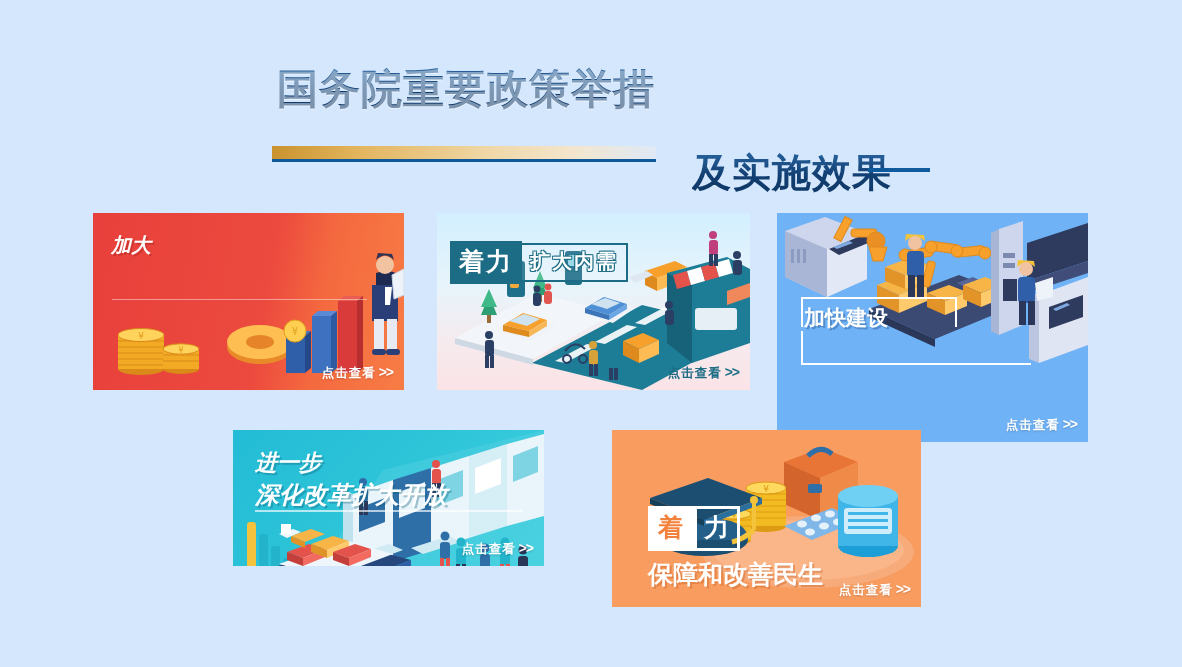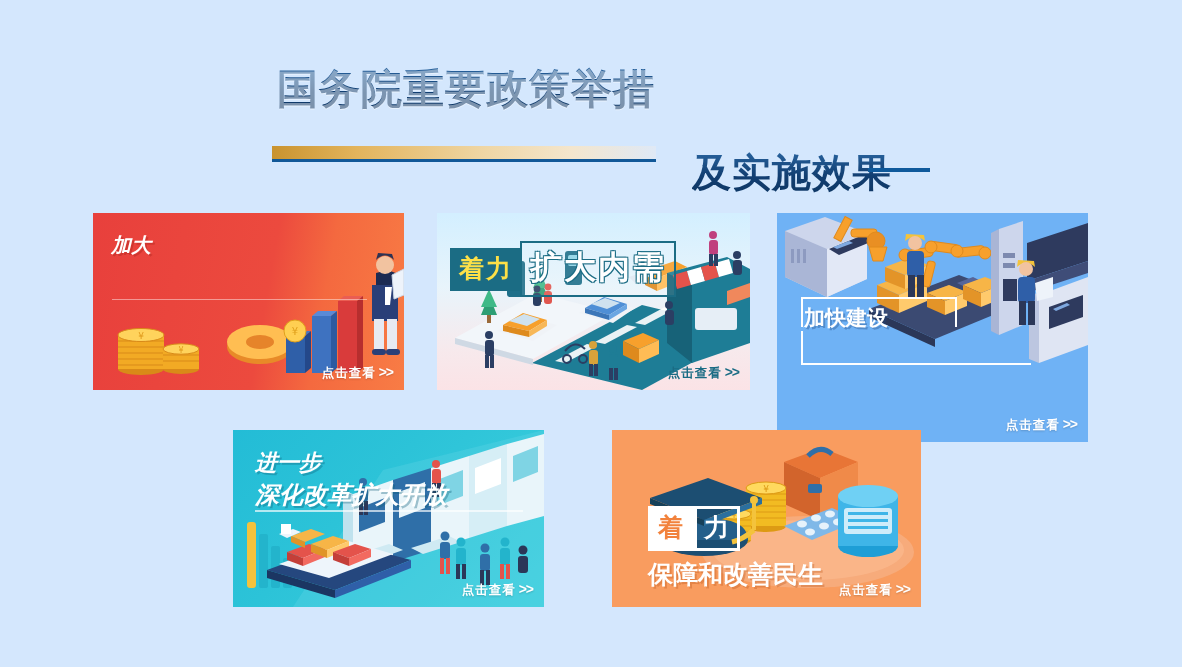--- a/index.html
+++ b/index.html
@@ -70,42 +70,42 @@
   #card1 .headline { left: 18px; top: 18px; font-style: italic; }
   #card1 .hl { font-size: 20px; line-height: 28px; text-shadow: 2px 2px 0 rgba(150,25,20,.30); }
   #card1 .rule { position: absolute; left: 19px; top: 86px; width: 255px; height: 1px;
                  background: rgba(255,255,255,.45); z-index: 6; }
 
   
   #card2 { left: 437px; top: 213px; width: 313px; height: 177px;
            background: linear-gradient(180deg,#d3efff 0%, #e8f4fb 42%, #f7e9ec 78%, #fbe3e6 100%); }
   #card2 .headline { left: 13px; top: 28px; }
   .tag-solid {
-    display: inline-block; background: #1b6c84; color: #fde047; font-weight: bold;
+    display: inline-block; background: #1b6c84; color: #ffffff; font-weight: bold;
     font-size: 25px; padding: 4px 9px 6px; letter-spacing: 2px; vertical-align: middle;
     font-family: "Liberation Sans","DejaVu Sans",sans-serif;
   }
   .tag-outline {
     display: inline-block; border: 2px solid #1b6c84; color: #fff; font-weight: bold;
-    font-size: 32px; padding: 3px 8px 5px; letter-spacing: 2px; vertical-align: middle;
+    font-size: 20px; padding: 3px 8px 5px; letter-spacing: 2px; vertical-align: middle;
     margin-left: -2px;
     text-shadow: 1px 1px 0 #1b6c84, -1px 1px 0 #1b6c84, 1px -1px 0 #1b6c84, -1px -1px 0 #1b6c84;
     background: rgba(255,255,255,.10);
     font-family: "Liberation Sans","DejaVu Sans",sans-serif;
   }
   #card2 .cta { color: #1b6c84; text-shadow: none; }
 
   
   #card3 { left: 777px; top: 213px; width: 311px; height: 229px; background: #6fb2f5; }
   #card3 .headline { left: 27px; top: 88px; }
   #card3 .hl { font-size: 21px; line-height: 34px; text-shadow: 2px 2px 0 rgba(30,70,130,.35); }
   .box-line { position: absolute; background: #ffffff; z-index: 7; }
 
   
-  #card4 { left: 233px; top: 430px; width: 311px; height: 177px;
+  #card4 { left: 233px; top: 430px; width: 311px; height: 136px;
            background: linear-gradient(135deg,#23bcd6 0%, #2cc3d8 40%, #3fd0de 100%); }
   #card4 .headline { left: 22px; top: 18px; }
   #card4 .hl { font-style: italic; text-shadow: 2px 2px 0 rgba(14,95,120,.35); }
   #card4 .rule { position: absolute; left: 22px; top: 80px; width: 268px; height: 2px;
                  background: rgba(255,255,255,.65); z-index: 6; }
 
   
   #card5 { left: 612px; top: 430px; width: 309px; height: 177px; background: #f99c5f; }
   #card5 .headline { left: 36px; top: 76px; }
   .tag-white {

